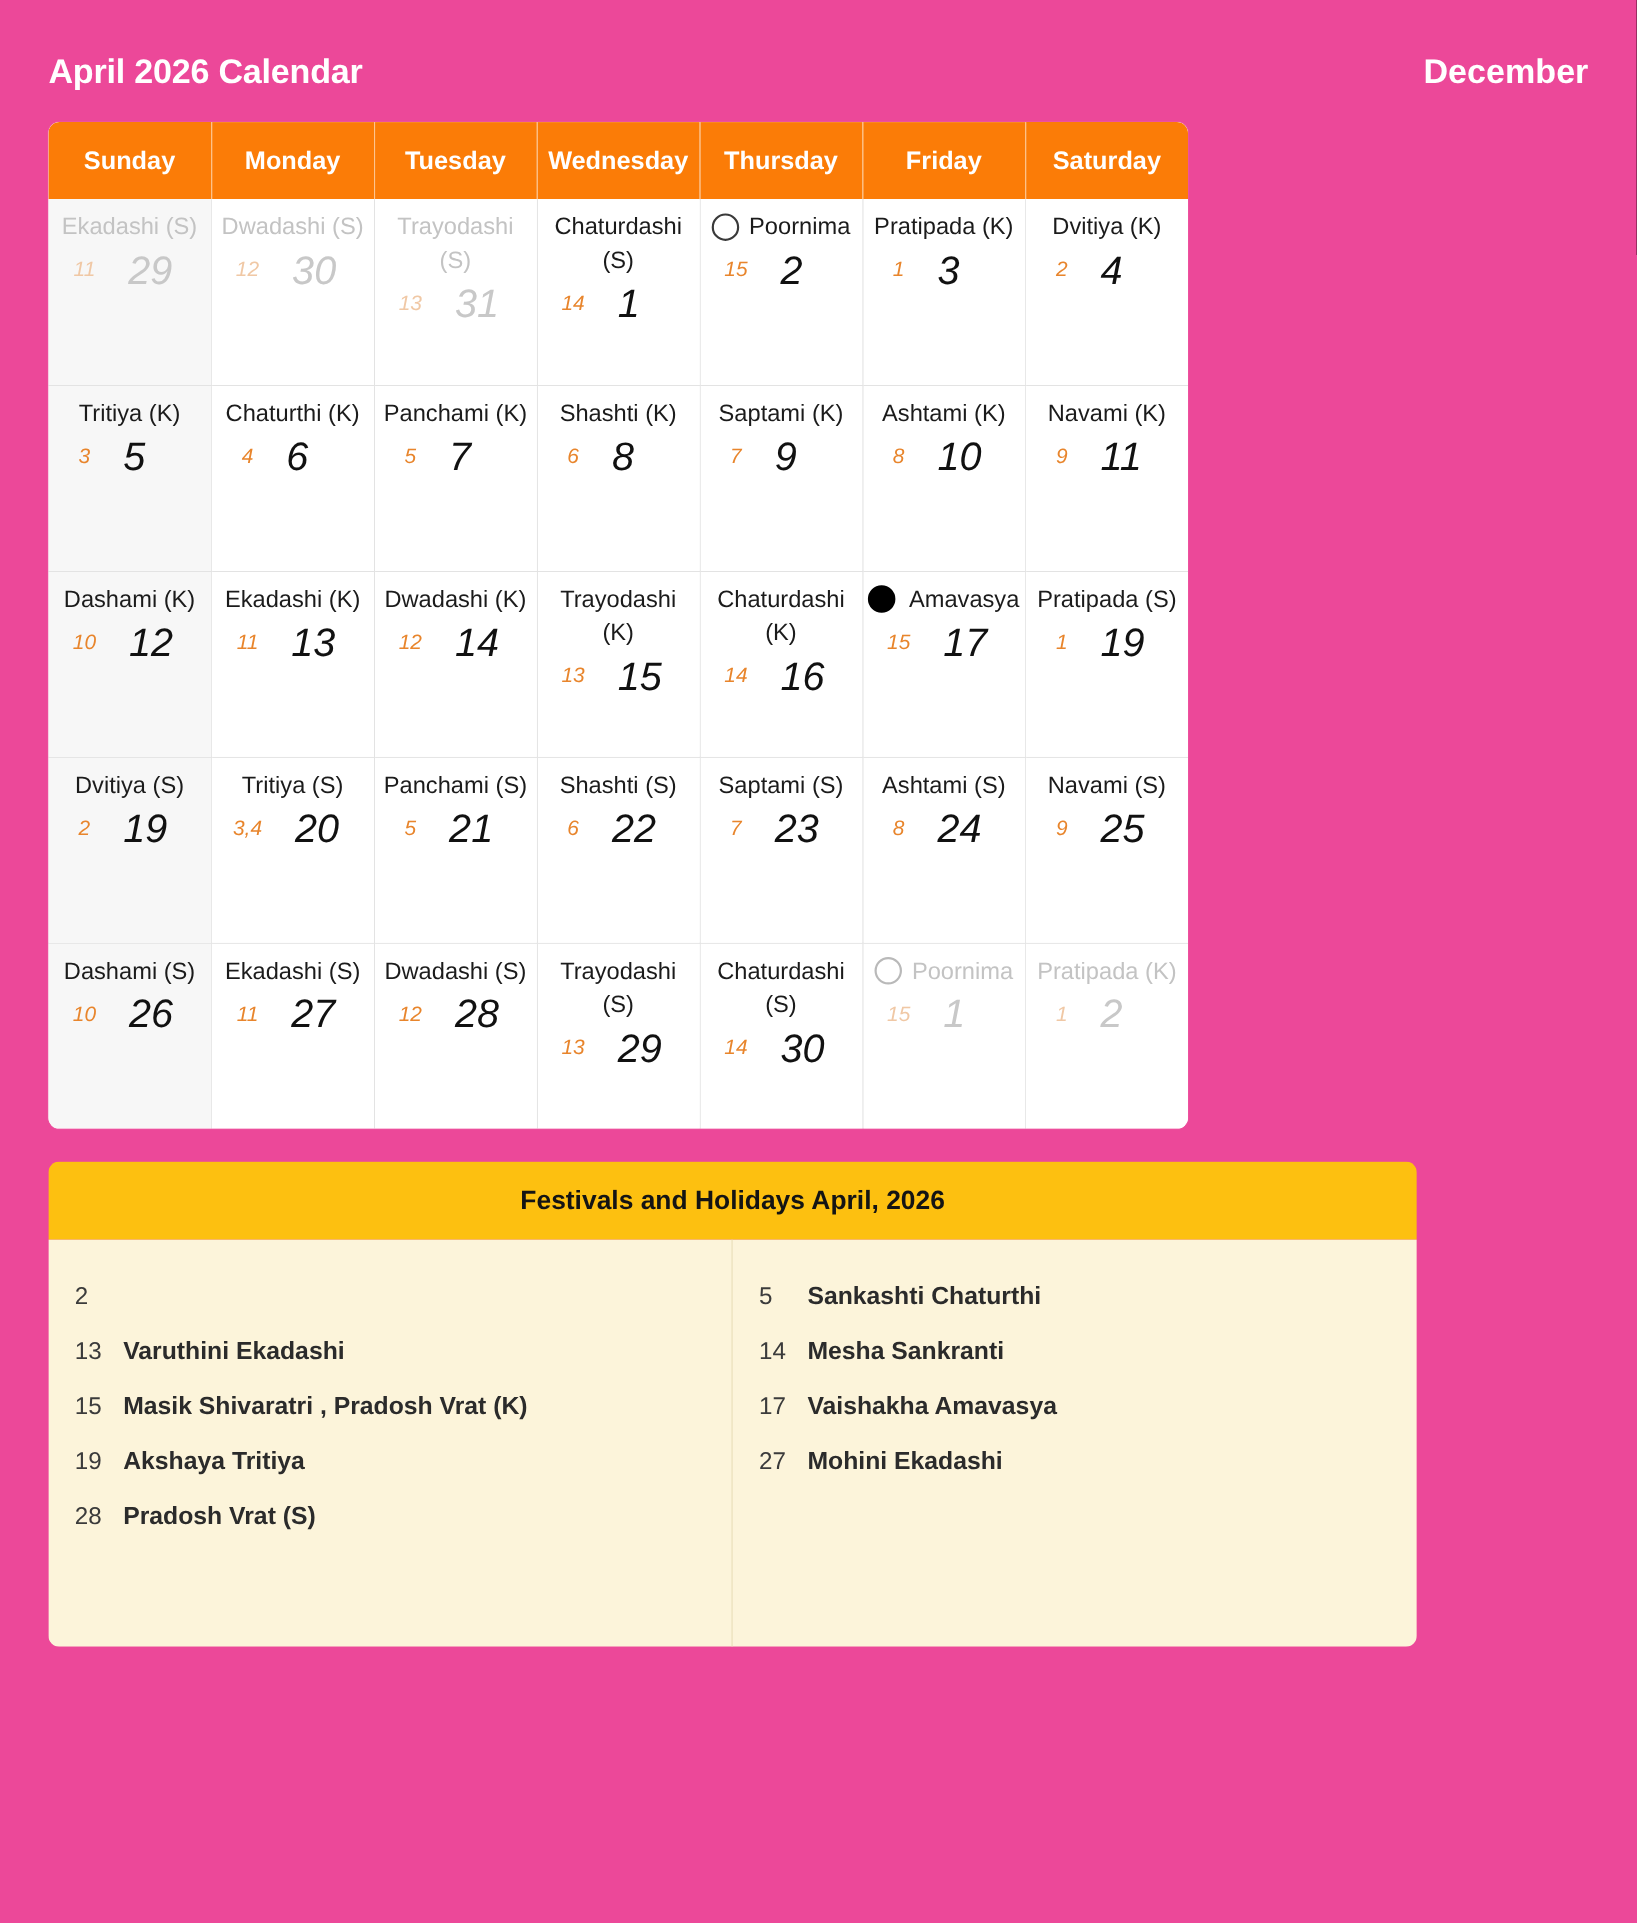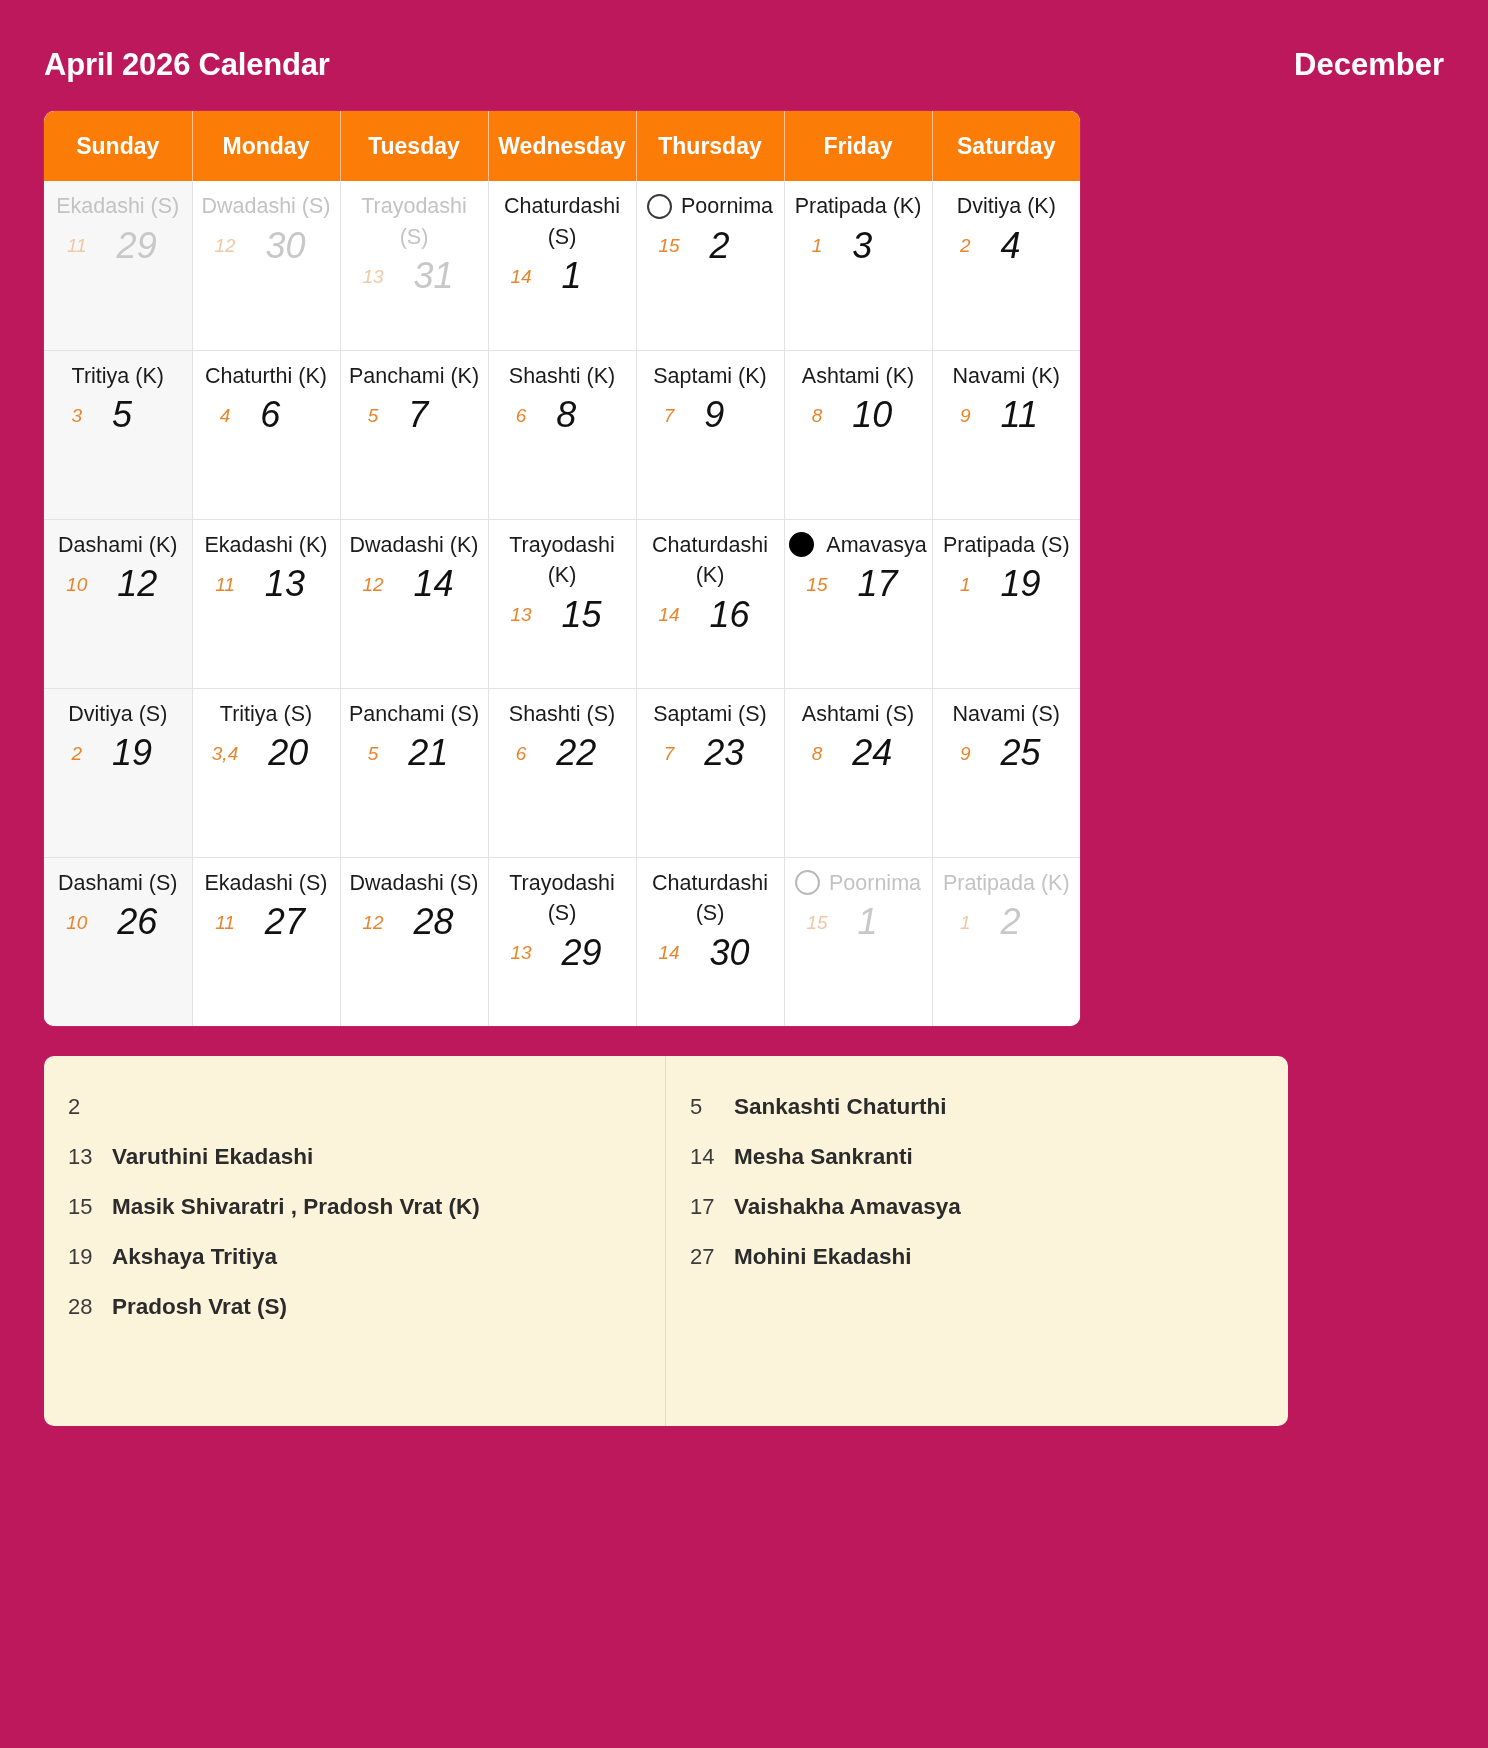--- a/index.html
+++ b/index.html
@@ -6,21 +6,21 @@
   html, body {
     width: 1488px;
     height: 1748px;
     background: #000000;
     font-family: "Liberation Sans", sans-serif;
     overflow: hidden;
   }
   .page {
     width: 1488px;
     height: 1748px;
-    background: #be185d;
+    background: #ec4899;
     position: relative;
   }
 
   
   .titlebar {
     display: flex;
     align-items: center;
     justify-content: space-between;
     padding: 38px 44px 0 44px;
     height: 92px;
@@ -469,20 +469,21 @@
                 <span class="small-num">1</span>
                 <span class="big-num">2</span>
               </div>
             </td>
           </tr>
         </tbody>
     </table>
   </div>
 
   <div class="fest-wrap">
+    <div class="fest-header">Festivals and Holidays April, 2026</div>
     <div class="fest-body">
       <div class="fest-col left" id="fest-left">
           <div class="fest-item">
             <span class="fest-day">2</span>
           </div>
           <div class="fest-item">
             <span class="fest-day">13</span>
             <span class="fest-name">Varuthini Ekadashi</span>
           </div>
           <div class="fest-item">

